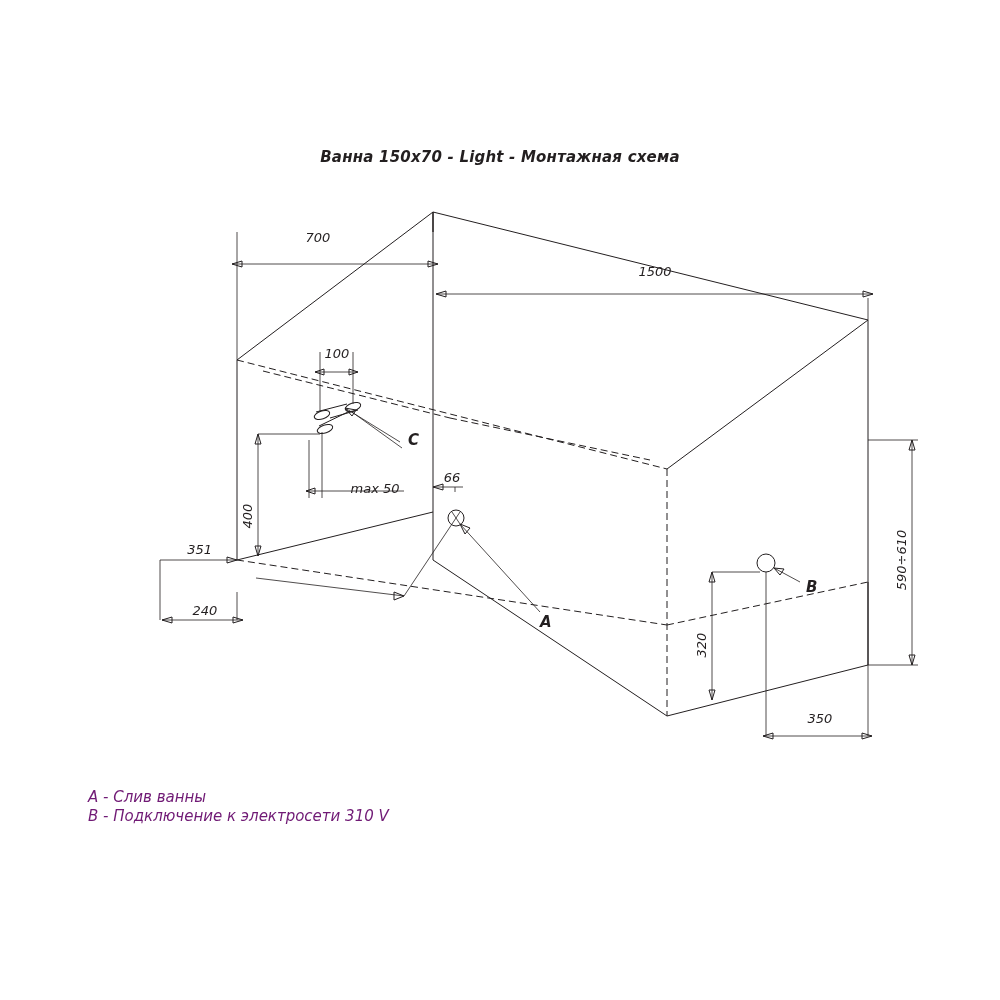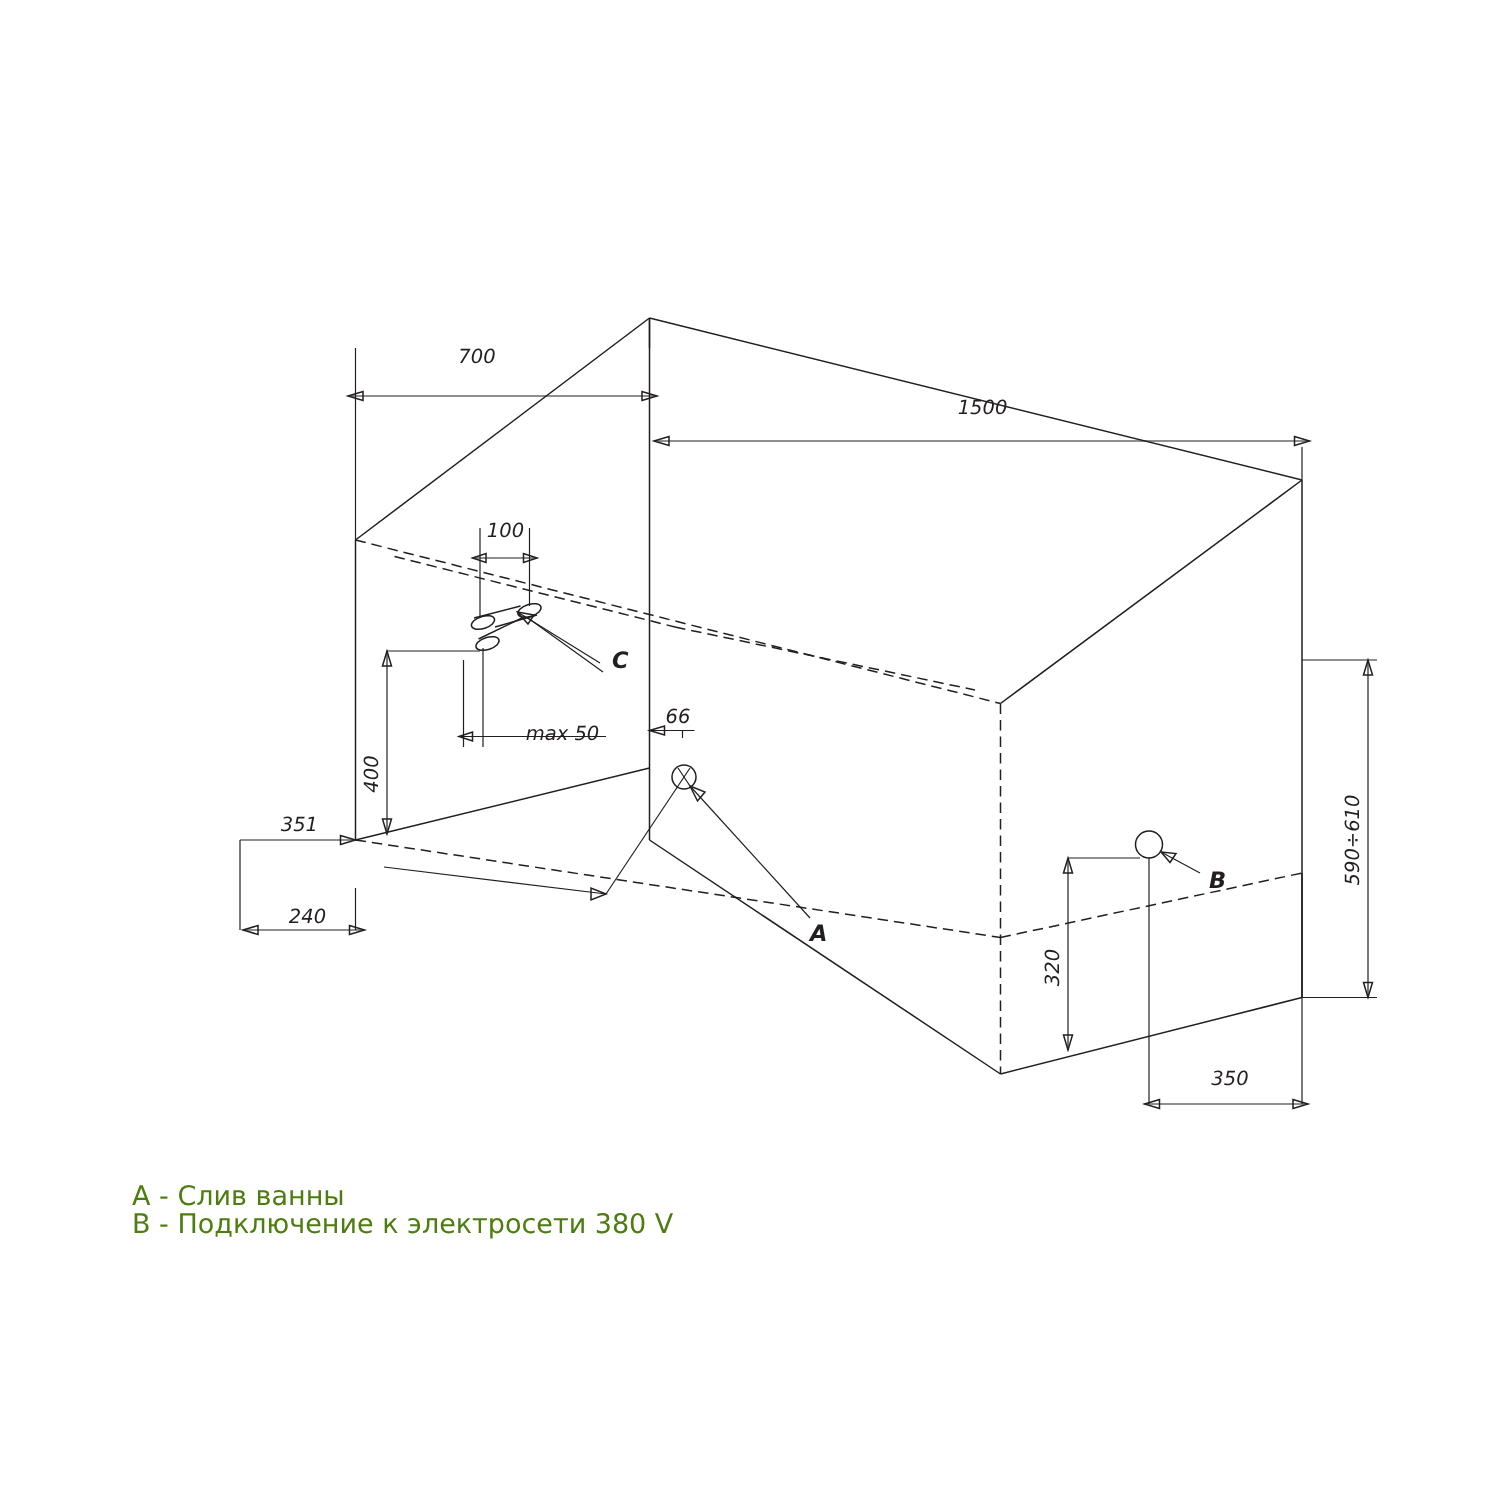--- a/index.html
+++ b/index.html
@@ -33,22 +33,23 @@
     font-weight: bold;
     font-size: 15px;
     color: #231f20;
     letter-spacing: 0.2px;
   }
   .legend {
     position: absolute;
     left: 88px;
     top: 788px;
     font-family: "DejaVu Sans", sans-serif;
-    font-size: 18px;
-    color: #4d7c0f;
+    font-style: italic;
+    font-size: 15px;
+    color: #701a75;
     line-height: 19px;
   }
   .legend div {
     white-space: nowrap;
   }
   svg text {
     font-family: "DejaVu Sans", sans-serif;
     font-style: italic;
     font-size: 13px;
     fill: #231f20;
@@ -72,20 +73,21 @@
     stroke: #231f20;
     stroke-width: 0.8;
     fill: none;
   }
 </style>
 </head>
 <body>
 
 <div id="root">
 
+  <div class="title">Ванна 150х70 - Light - Монтажная схема</div>
 
   <svg id="drawing" viewBox="0 0 1000 1000">
 
     <g>
 
       <path class="ln" d="M433 212 L868 320"></path>
       <path class="ln" d="M433 212 L237 360"></path>
       <path class="dash" d="M237 360 L667 469"></path>
       <path class="ln" d="M868 320 L667 469"></path>
 
@@ -229,16 +231,16 @@
       <path class="thin" d="M912 440 L912 665"></path>
       <path class="ln" d="M912 440 L909 450 L915 450 Z" fill="#231f20"></path>
       <path class="ln" d="M912 665 L909 655 L915 655 Z" fill="#231f20"></path>
       <text x="906" y="560" text-anchor="middle" transform="rotate(-90 906 560)">590÷610</text>
     </g>
 
   </svg>
 
   <div class="legend">
     <div>A - Слив ванны</div>
-    <div>B - Подключение к электросети 380 V</div>
+    <div>B - Подключение к электросети 310 V</div>
   </div>
 
 </div>
 
 </body></html>

